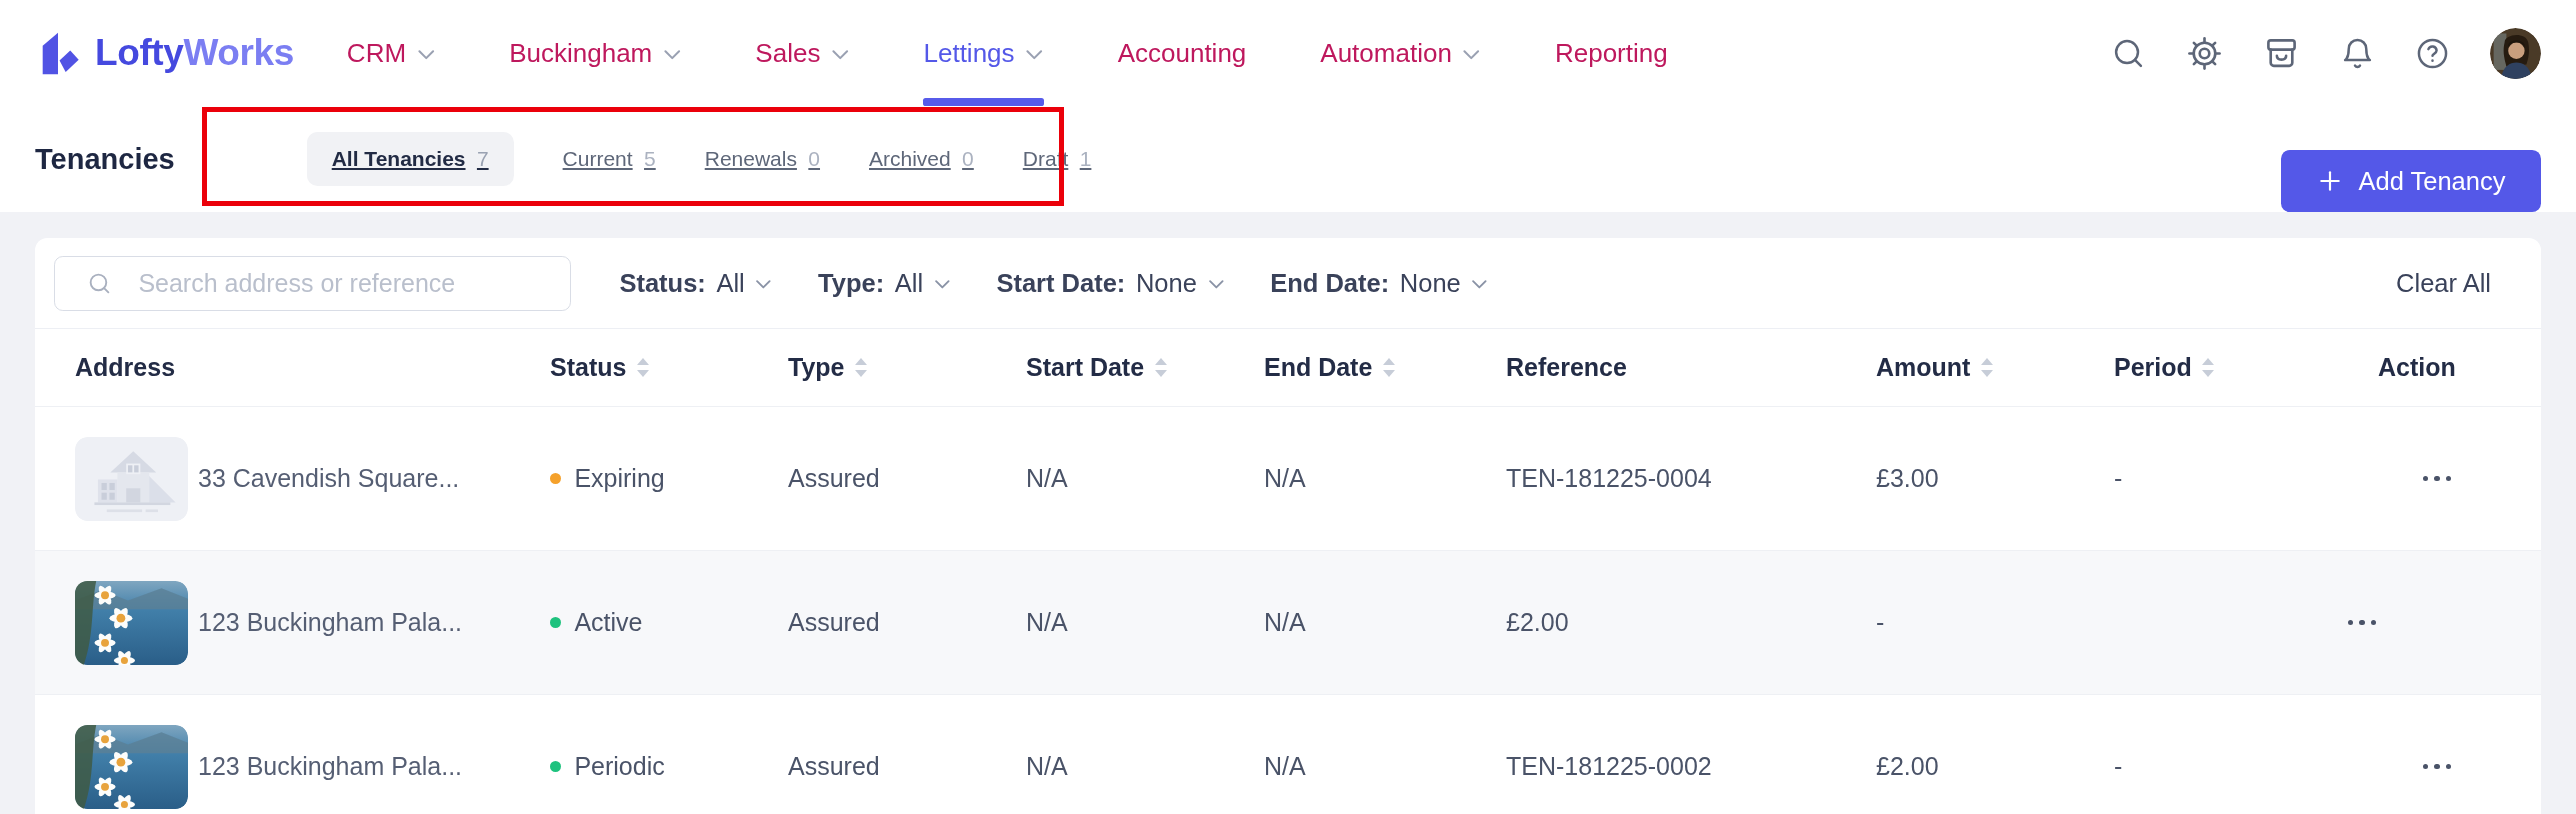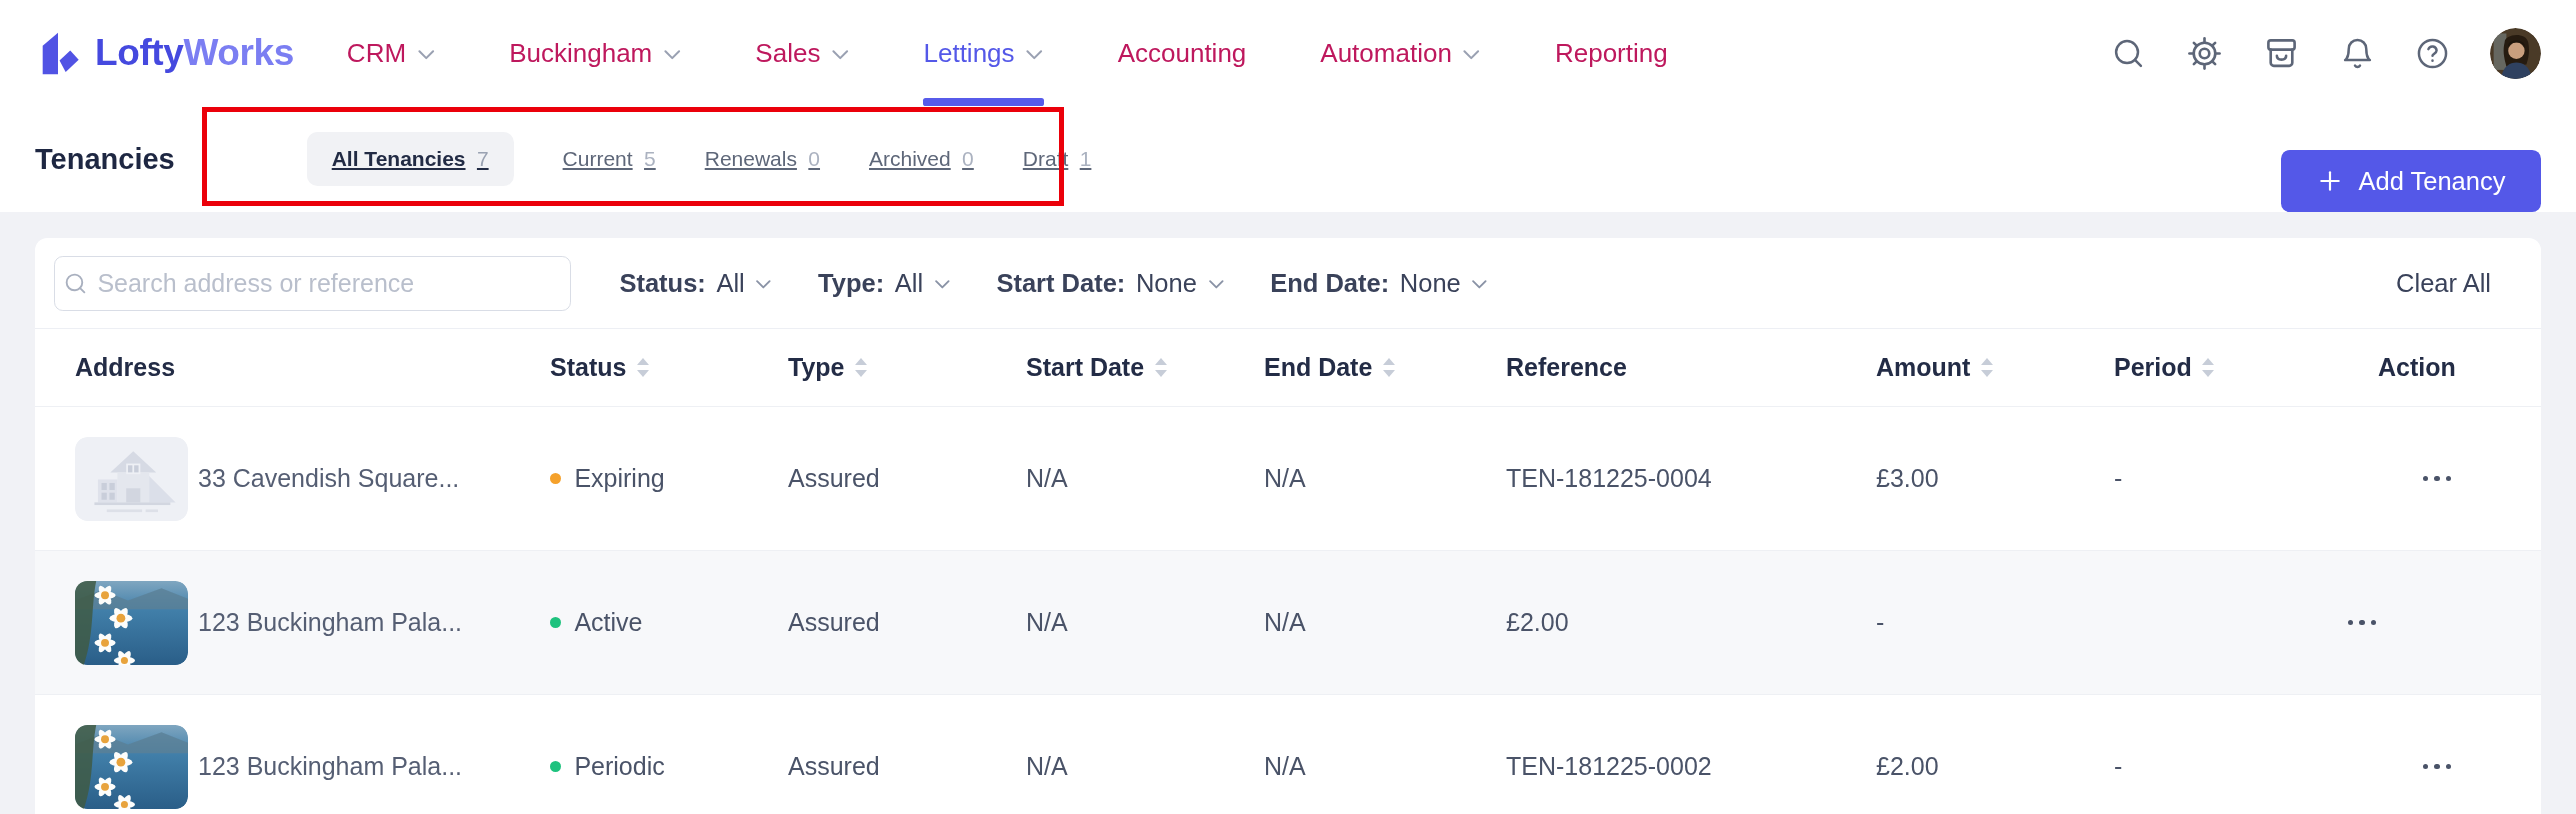--- a/index.html
+++ b/index.html
@@ -31,21 +31,21 @@
   .tab .cnt{color:#ABB2C0;}
   .tab.active{background:#F1F2F5;border-radius:10.6px;padding:15px 25px;font-weight:700;color:#222B44;}
   .tab.active .cnt{color:#9AA2B2;font-weight:400;}
   .add-btn{margin-left:auto;height:62px;min-width:260px;background:#5458E8;border:none;border-radius:8.8px;
     color:#fff;font-size:25.5px;font-weight:500;font-family:inherit;display:flex;align-items:center;justify-content:center;gap:16px;cursor:pointer;margin-top:44px;}
   
   .annotation-box{position:absolute;left:202px;top:107px;width:862px;height:99px;border:5.3px solid #EB000A;z-index:6;pointer-events:none;box-sizing:border-box;}
   
   .card{position:absolute;left:35px;right:35px;top:238px;height:616px;background:#fff;border-radius:12.3px 12.3px 0 0;z-index:1;}
   .filter-row{display:flex;align-items:center;height:90px;padding:0 44px 0 19.4px;}
-  .searchbox{width:517px;height:55px;border:1.8px solid #D9DDE6;border-radius:8.8px;display:flex;align-items:center;gap:7px;padding:0 8px;box-sizing:border-box;background:#fff;}
+  .searchbox{width:517px;height:55px;border:1.8px solid #D9DDE6;border-radius:8.8px;display:flex;align-items:center;gap:24px;padding:0 32px;box-sizing:border-box;background:#fff;}
   .searchbox input{border:none;outline:none;flex:1;font-size:25px;color:#4A5368;font-family:inherit;background:transparent;}
   .searchbox input::placeholder{color:#B9BFCC;}
   .fdrops{display:flex;align-items:center;gap:46px;margin-left:48px;}
   .fdrop{display:flex;align-items:center;gap:10.6px;font-size:25.5px;color:#3A425A;cursor:pointer;background:none;border:none;padding:0;font-family:inherit;justify-content:space-between;}
   .fdrop .lbl{font-weight:700;}
   .fdrop .chev{margin-top:3.5px;display:flex;}
   .clear-all{margin-left:auto;font-size:25.5px;color:#3A425A;background:none;border:none;cursor:pointer;font-family:inherit;}
   
   .grid{display:grid;grid-template-columns:475px 238px 238px 238px 242px 370px 238px 264px 1fr;align-items:center;padding:0 88px 0 40px;}
   .thead{height:77px;border-top:1.8px solid #EDEFF4;border-bottom:1.8px solid #EEF0F4;font-size:25px;font-weight:700;color:#232C46;}

